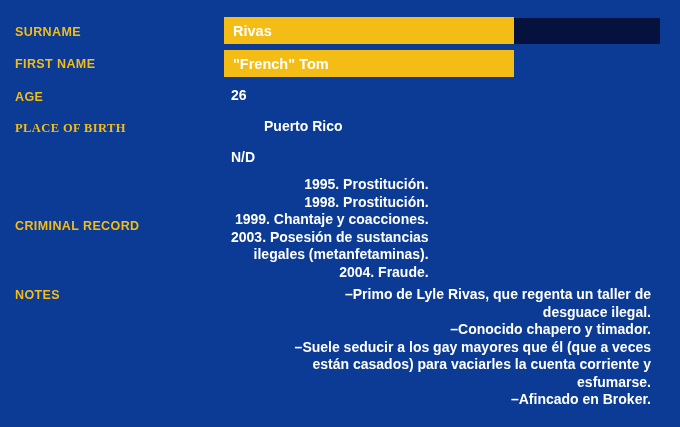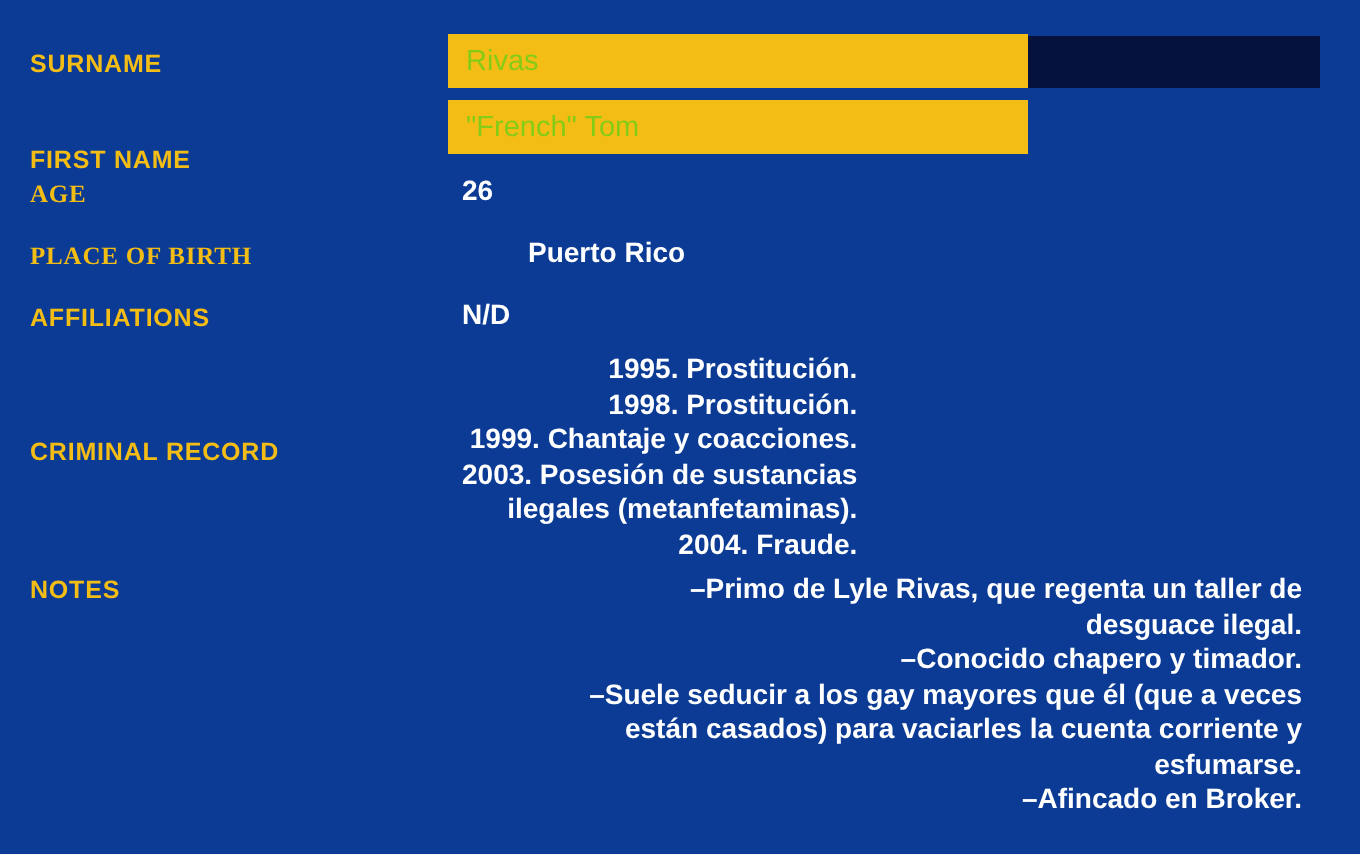--- a/index.html
+++ b/index.html
@@ -50,37 +50,37 @@
   .value.multi {
     line-height: 17.5px;
   }
   
   .hl-box {
     position: absolute;
     background: #f4bd16;
   }
   .hl-text {
     position: absolute;
-    color: #84cc16;
+    color: #ffffff;
     font-size: 14.5px;
-    font-weight: normal;
+    font-weight: bold;
     white-space: nowrap;
     text-align: right;
   }
 
   
   #lbl-surname { top: 25px; }
   #box-surname { left: 224px; top: 17px; width: 290px; height: 27px; }
   #val-surname { left: 233px; top: 23px; }
 
-  #lbl-firstname { top: 57px; margin-top: 16px; }
+  #lbl-firstname { top: 57px; }
   #box-firstname { left: 224px; top: 50px; width: 290px; height: 27px; }
   #val-firstname { left: 233px; top: 56px; }
 
-  #lbl-age { top: 90px; font-family: Liberation Serif, serif; }
+  #lbl-age { top: 90px; }
   #val-age { top: 87px; }
 
   #lbl-pob { top: 121px; font-family: Liberation Serif, serif; }
   #val-pob { top: 118px; padding-left: 33px; }
 
   #lbl-affil { top: 152px; }
   #val-affil { top: 149px; }
 
   #lbl-record { top: 219px; }
   #val-record { top: 176px; }
@@ -102,21 +102,20 @@
   <div class="hl-box" id="box-firstname"></div>
   <div class="label" id="lbl-firstname">FIRST NAME</div>
   <div class="hl-text" id="val-firstname">"French" Tom</div>
 
   <div class="label" id="lbl-age">AGE</div>
   <div class="value" id="val-age">26</div>
 
   <div class="label" id="lbl-pob">PLACE OF BIRTH</div>
   <div class="value" id="val-pob">Puerto Rico</div>
 
-  <div class="label" id="lbl-affil">AFFILIATIONS</div>
   <div class="value" id="val-affil">N/D</div>
 
   <div class="label" id="lbl-record">CRIMINAL RECORD</div>
   <div class="value multi" id="val-record">1995. Prostitución.
 1998. Prostitución.
 1999. Chantaje y coacciones.
 2003. Posesión de sustancias
 ilegales (metanfetaminas).
 2004. Fraude.</div>
 

